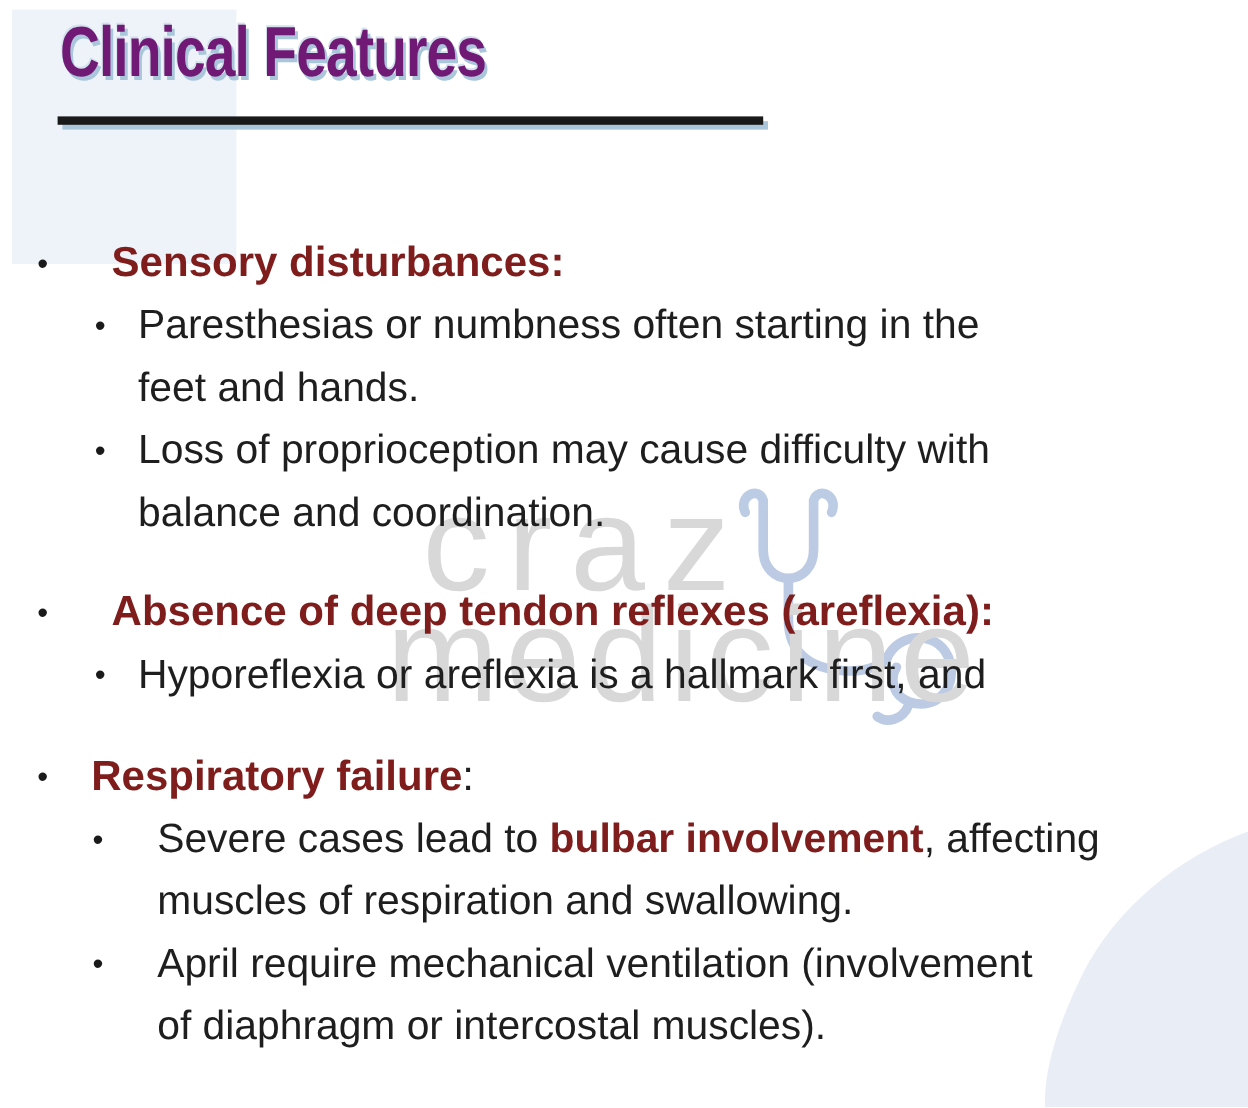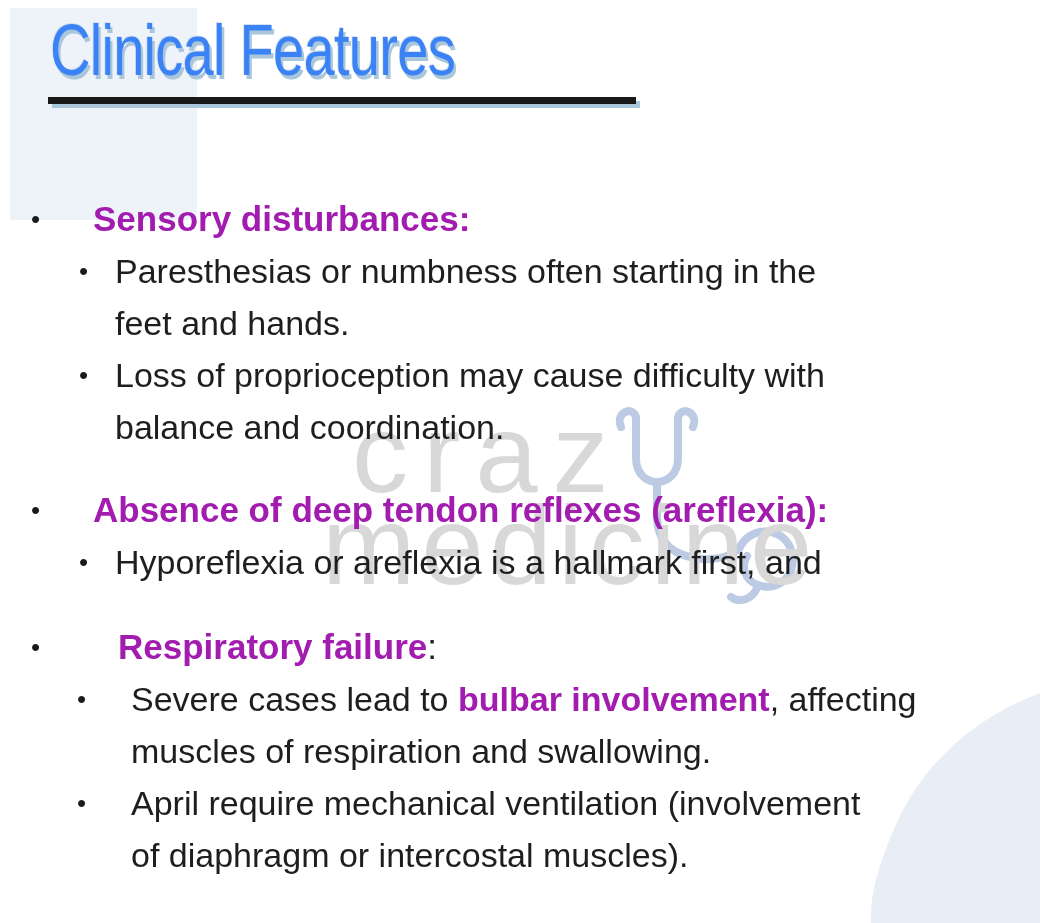--- a/index.html
+++ b/index.html
@@ -9,39 +9,39 @@
   }
   
   .accent-panel{position:absolute;left:10px;top:8px;width:187px;height:212px;background:#eef2f9;}
   
   .bg-svg{position:absolute;left:0;top:0;width:1040px;height:923px;}
   
   .wm-word{position:absolute;color:#d8d8d8;line-height:1;font-size:112px;white-space:nowrap;user-select:none;}
   .wm-word.w1{left:342px;top:398px;letter-spacing:15px;margin-left:10px;}
   .wm-word.w2{left:322px;top:490px;letter-spacing:6px;text-align:right;}
   
-  .title{position:absolute;left:50px;top:14px;font-size:72px;font-weight:normal;color:#3b82f6;line-height:1;white-space:nowrap;}
+  .title{position:absolute;left:50px;top:14px;font-size:59px;font-weight:bold;color:#701a75;line-height:1;white-space:nowrap;}
   .title .scale{
     display:inline-block;transform:scaleX(0.78);transform-origin:0 0;letter-spacing:-1px;
     text-shadow:3px 4px 0 #a9c6da,-1px -1px 0 #d3e1ec;
   }
   .title-underline{position:absolute;left:48px;top:97px;width:588px;height:7px;background:#191919;box-shadow:4px 4px 0 #a9c6da;}
   
   .content{position:absolute;left:0;top:193px;right:0;color:#1e1e1e;font-size:34px;line-height:52px;}
   .row{position:relative;}
   .row .bullet{position:absolute;top:0;font-size:26px;line-height:52px;color:#1a1a1a;}
   .l1{font-size:35px;}
   .l1 .bullet{left:31px;}
   .l1 .text{padding-left:93px;}
   .l2 .bullet{left:79px;}
   .l2 .text{padding-left:115px;}
-  .part.b{font-weight:bold;color:#a21caf;}
+  .part.b{font-weight:bold;color:#7f1d1d;}
   .group:nth-child(2){margin-top:31px;}
   .group:nth-child(3){margin-top:33px;}
-  .group:nth-child(3) .l1 .text{padding-left:118px;}
+  .group:nth-child(3) .l1 .text{padding-left:76px;}
   .group:nth-child(3) .l2 .text{padding-left:131px;}
   .group:nth-child(3) .l2 .bullet{left:77px;}
 </style>
 </head>
 <body>
 
 <div class="slide">
 
   <div class="accent-panel"></div>
 

